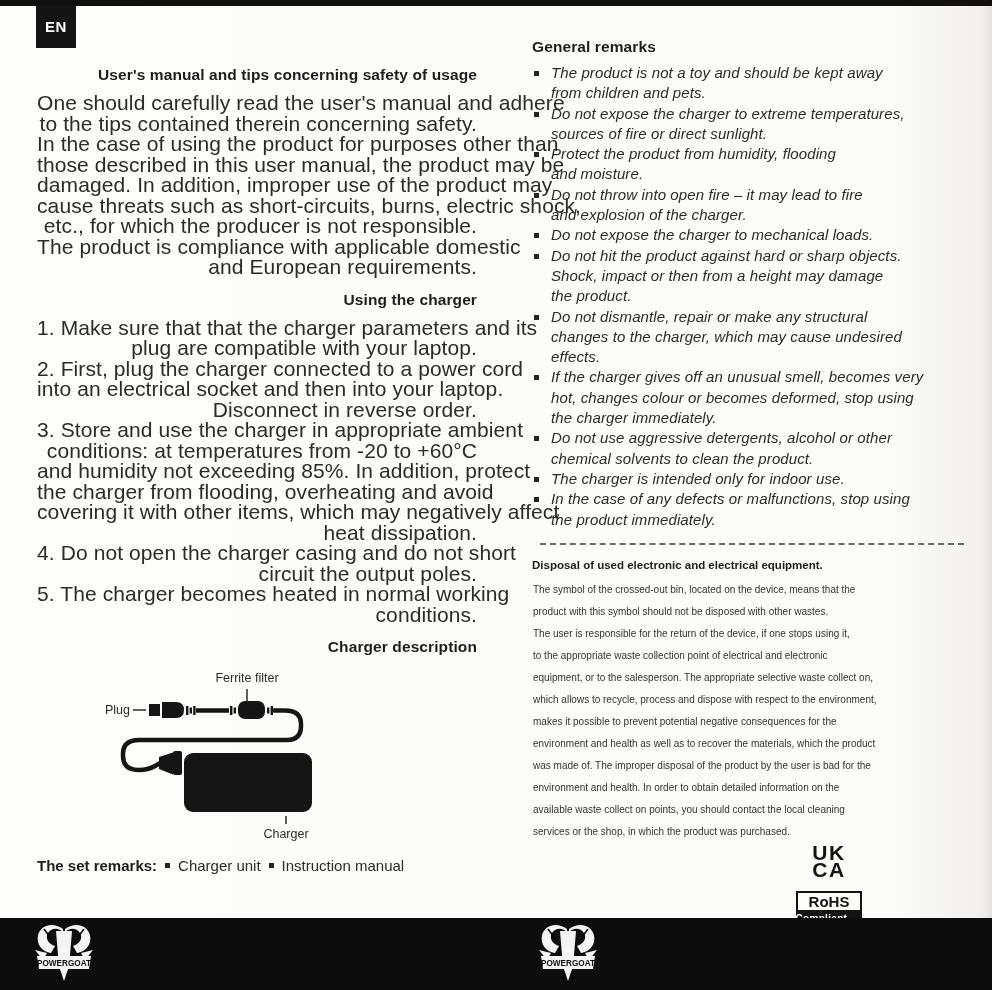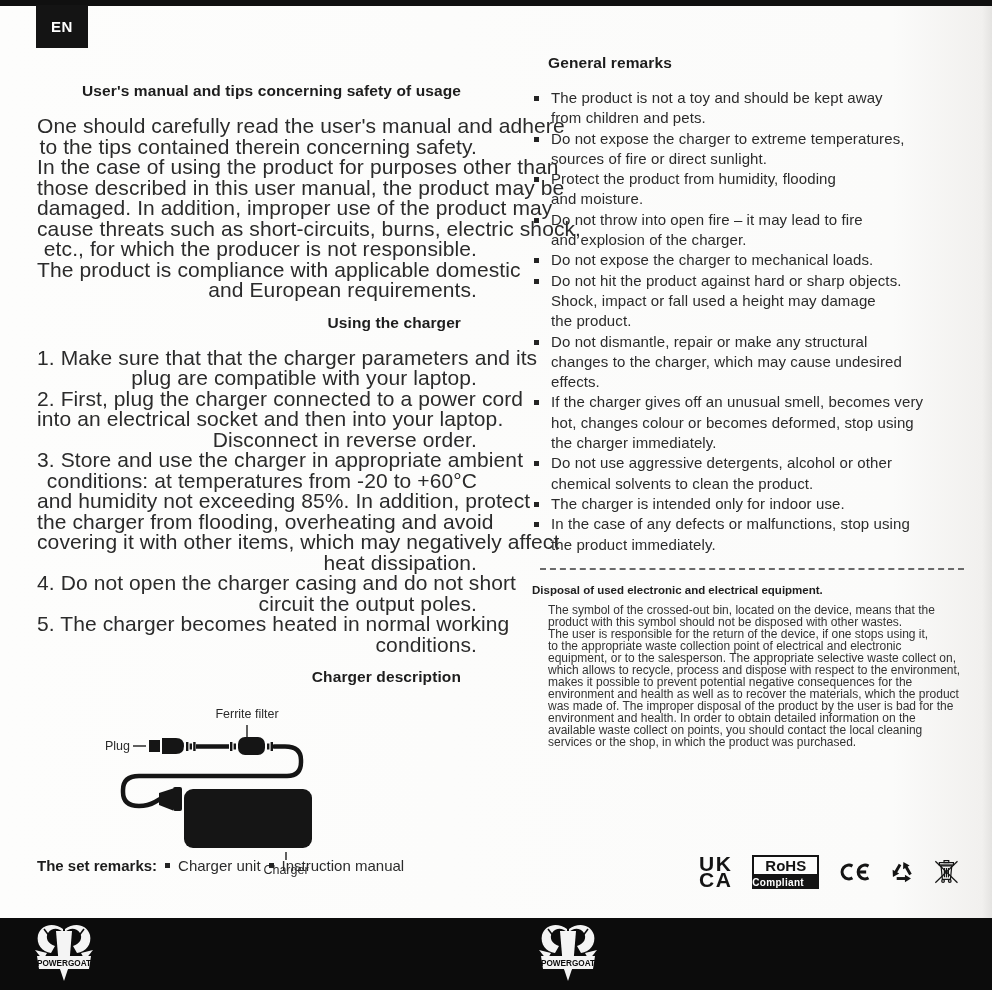--- a/index.html
+++ b/index.html
@@ -10,74 +10,74 @@
   }
   .page{
     position:relative;width:992px;height:990px;overflow:hidden;
     background:linear-gradient(90deg,#fdfdfc 0%, #fbfbfa 90%, #f1f0ee 99%, #e4e3e1 100%);
     color:#262626;
   }
   .top-bar{
     position:absolute;left:0;top:0;width:992px;height:6px;background:#101010;
   }
   .lang-badge{
-    position:absolute;left:36px;top:5px;width:52px;height:43px;background:#141414;
+    position:absolute;left:36px;top:5px;width:40px;height:43px;background:#141414;
     color:#ffffff;font-size:15px;font-weight:700;
     display:flex;align-items:center;justify-content:center;letter-spacing:.5px;
   }
   .col-left{
     position:absolute;left:37px;top:66px;width:440px;text-align:right;
   }
   .col-right{
     position:absolute;left:532px;top:38px;width:440px;
   }
   h2{
-    font-size:15.5px;font-weight:700;margin:16px;color:#1d1d1d;letter-spacing:.1px;
+    font-size:15.5px;font-weight:700;margin:0;color:#1d1d1d;letter-spacing:.1px;
   }
   .body-text{
     font-size:21px;line-height:20.5px;margin:9px 0 0 0;color:#2b2b2b;
     white-space:pre;letter-spacing:.1px;
   }
   .gap1{margin-top:13px;}
   
   ul.remarks{
-    list-style:none;margin:7px 0 0 0;padding:0;
+    list-style:none;margin:7px 0 0 0;padding:0;font-style:italic;
   }
   ul.remarks li{
     position:relative;padding-left:19px;margin:0;
     font-size:15px;line-height:20.3px;color:#2b2b2b;white-space:pre;letter-spacing:.1px;
   }
   ul.remarks li::before{
     content:"";position:absolute;left:2px;top:8px;width:5px;height:5px;background:#242424;
   }
   .dashed-divider{
     margin-top:13px;border:none;border-top:2px dashed #6a6a6a;width:424px;height:0;
   }
   .disposal-heading{
     font-size:11.5px;font-weight:700;margin:14px 0 7px 0;color:#1d1d1d;
   }
   .disposal-body{
-    font-size:12px;line-height:12px;margin:8px 0 0 16px;color:#333;white-space:pre;
+    font-size:10px;line-height:22px;margin:8px 0 0 1px;color:#333;white-space:pre;
   }
   
   .diagram{margin:10px 0 0 62px;display:block;}
   .diagram text{font-family:"Liberation Sans",sans-serif;fill:#2b2b2b;}
   
   .set-includes{
     position:absolute;left:37px;top:857px;font-size:15px;color:#2b2b2b;
   }
   .set-includes b{font-weight:700;color:#1d1d1d;}
   .set-item{position:relative;padding-left:15px;margin-left:6px;}
   .set-item::before{
     content:"";position:absolute;left:2px;top:6px;width:5px;height:5px;background:#242424;
   }
   
   .logos{
     position:absolute;left:699px;top:845px;width:260px;height:54px;
-    display:flex;align-items:center;gap:20px;
+    display:flex;align-items:center;gap:13px;flex-direction:column;
   }
   .ukca{
     font-size:21px;font-weight:800;line-height:16.5px;letter-spacing:1.5px;color:#141414;
   }
   .rohs{display:inline-block;vertical-align:middle;}
   .rohs-top{
     border:2.5px solid #141414;background:#fdfdfc;color:#141414;
     font-size:15px;font-weight:800;text-align:center;padding:0 11px;line-height:17px;
   }
   .rohs-bottom{
@@ -184,21 +184,21 @@
       <li>The product is not a toy and should be kept away
 from children and pets.</li>
       <li>Do not expose the charger to extreme temperatures,
 sources of fire or direct sunlight.</li>
       <li>Protect the product from humidity, flooding
 and moisture.</li>
       <li>Do not throw into open fire – it may lead to fire
 and explosion of the charger.</li>
       <li>Do not expose the charger to mechanical loads.</li>
       <li>Do not hit the product against hard or sharp objects.
-Shock, impact or fall used a height may damage
+Shock, impact or then from a height may damage
 the product.</li>
       <li>Do not dismantle, repair or make any structural
 changes to the charger, which may cause undesired
 effects.</li>
       <li>If the charger gives off an unusual smell, becomes very
 hot, changes colour or becomes deformed, stop using
 the charger immediately.</li>
       <li>Do not use aggressive detergents, alcohol or other
 chemical solvents to clean the product.</li>
       <li>The charger is intended only for indoor use.</li>

